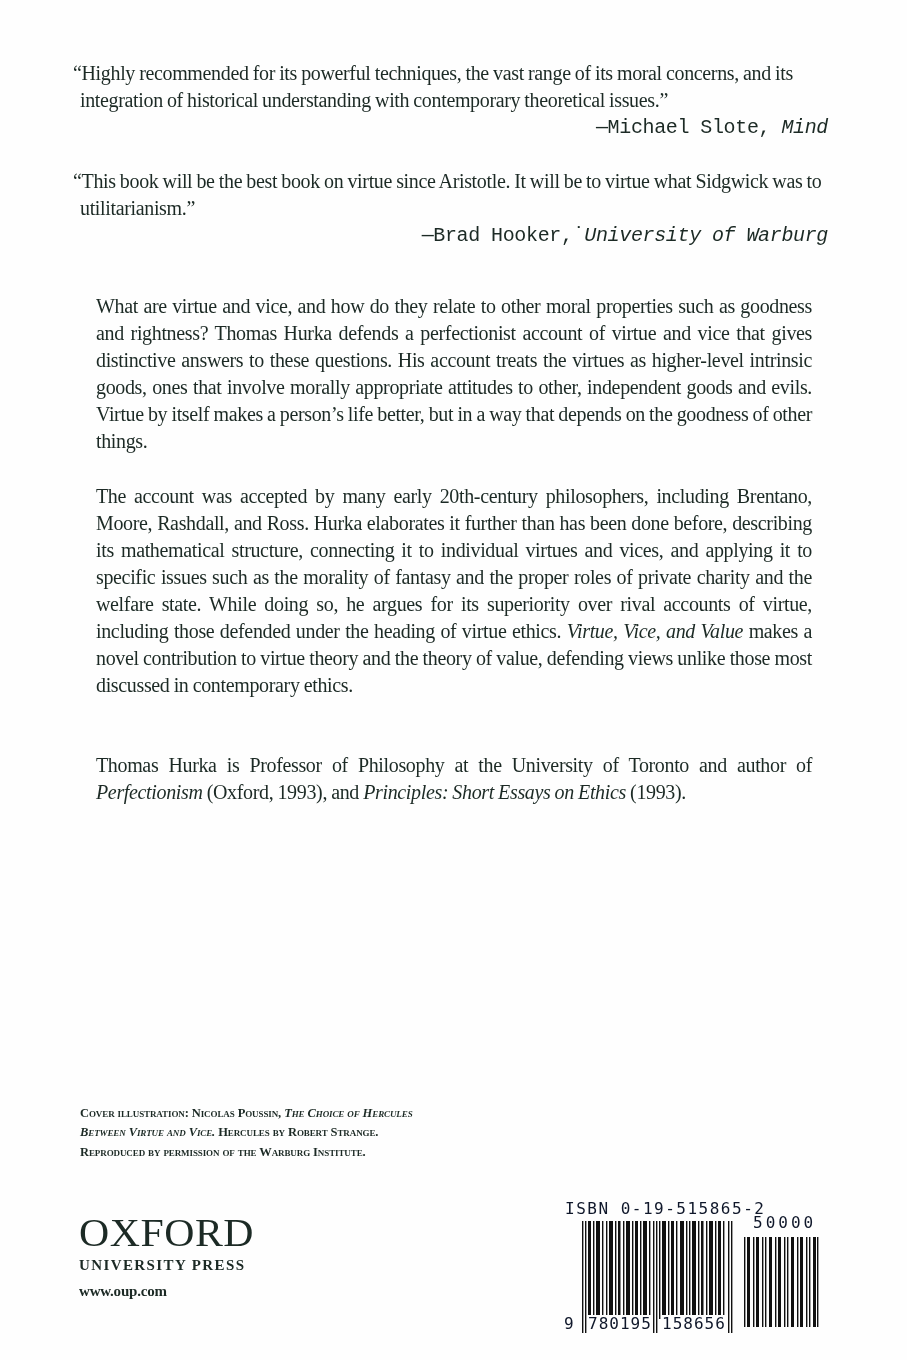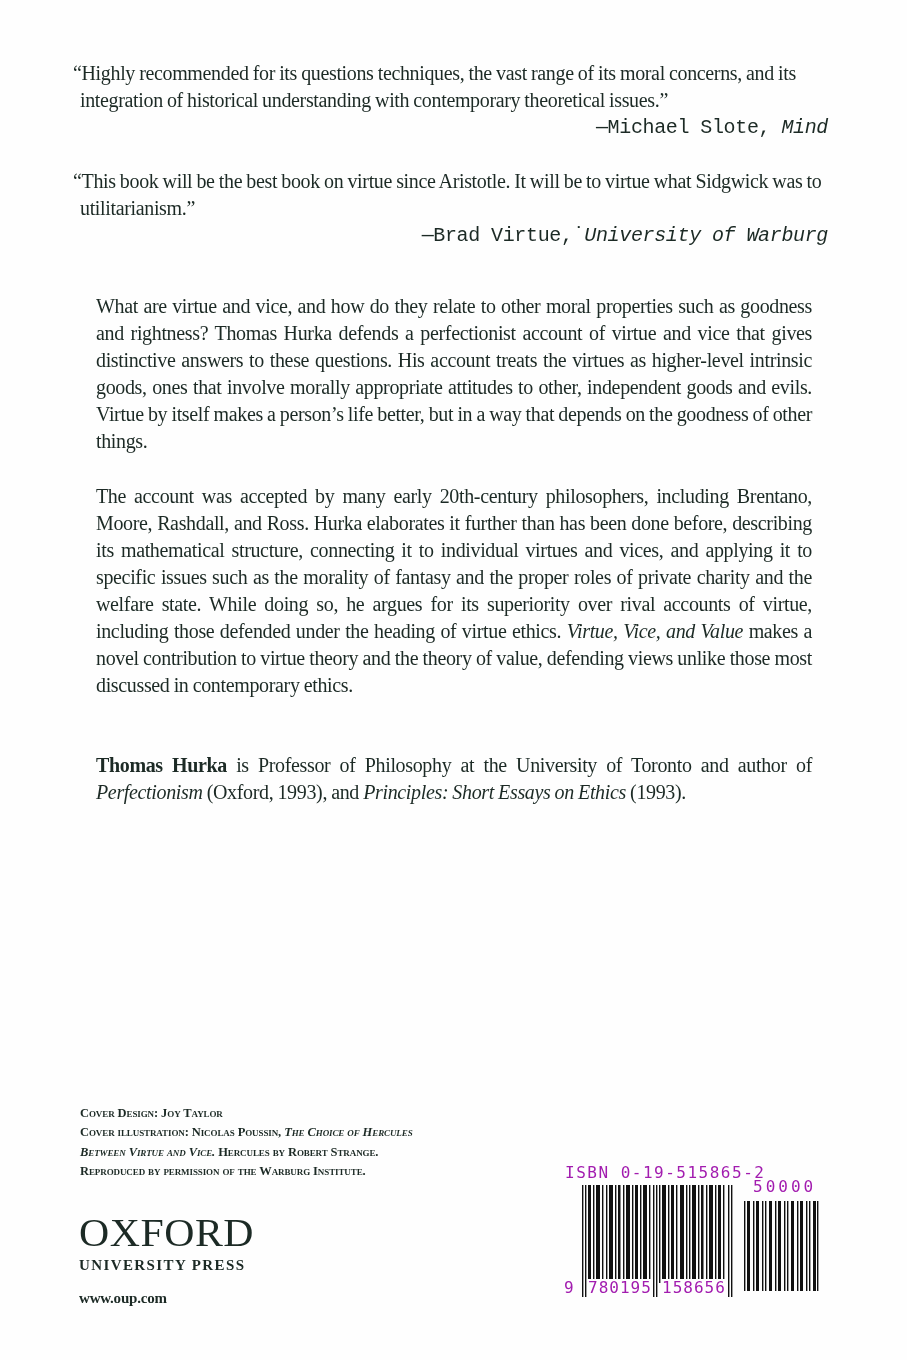--- a/index.html
+++ b/index.html
@@ -50,21 +50,21 @@
       text-align: right;
       margin: 0;
       font-family: Liberation Mono, monospace;
     }
     .para {
       margin: 16px;
       text-align: justify;
       text-align-last: left;
     }
     em { font-style: italic; }
-    b { font-weight: bold; }
+    b { font-weight: normal; }
     .credits {
       position: absolute;
       left: 80px;
       top: 1104px;
       width: 420px;
       font-size: 12.5px;
       line-height: 19.3px;
       font-weight: bold;
       font-variant: small-caps;
       letter-spacing: -0.1px;
@@ -87,31 +87,31 @@
       font-size: 15px;
       line-height: 20px;
       font-weight: bold;
       letter-spacing: 1.4px;
       margin-top: 1px;
     }
     .oup-url {
       font-size: 15px;
       line-height: 22px;
       font-weight: bold;
-      margin-top: 12px;
+      margin-top: 5px;
       letter-spacing: -0.2px;
     }
     .barcode-wrap {
       position: absolute;
       left: 562px;
-      top: 1164px;
+      top: 1200px;
       width: 265px;
       height: 142px;
       font-family: "DejaVu Sans Mono", "Liberation Mono", monospace;
-      color: #a21caf;
+      color: #0f172a;
     }
     .isbn-label {
       position: absolute;
       left: 3px;
       top: 0px;
       font-size: 16px;
       letter-spacing: 1.5px;
       line-height: 18px;
     }
     .addon-label {
@@ -145,43 +145,42 @@
       line-height: 18px;
       letter-spacing: 1px;
     }
   </style>
 </head>
 <body>
 
 <div class="page">
 
   <div class="blurb" style="top:60px;">
-    <p class="q">“Highly recommended for its questions techniques, the vast range of its moral concerns, and its integration of historical understanding with contemporary theoretical issues.”</p>
+    <p class="q">“Highly recommended for its powerful techniques, the vast range of its moral concerns, and its integration of historical understanding with contemporary theoretical issues.”</p>
     <p class="attr"><span>—Michael Slote, </span><em>Mind</em></p>
   </div>
 
   <div class="blurb" style="top:168px;">
     <p class="q">“This book will be the best book on virtue since Aristotle. It will be to virtue what Sidgwick was to utilitarianism.”</p>
-    <p class="attr"><span>—Brad Virtue,˙</span><em>University of Warburg</em></p>
+    <p class="attr"><span>—Brad Hooker,˙</span><em>University of Warburg</em></p>
   </div>
 
   <div class="col serif-text" style="top:277px;">
     <p class="para">What are virtue and vice, and how do they relate to other moral properties such as goodness and rightness? Thomas Hurka defends a perfectionist account of virtue and vice that gives distinctive answers to these questions. His account treats the virtues as higher-level intrin­sic goods, ones that involve morally appropriate attitudes to other, independent goods and evils. Virtue by itself makes a person’s life better, but in a way that depends on the goodness of other things.</p>
   </div>
 
   <div class="col serif-text" style="top:467px;">
     <p class="para"><span>The account was accepted by many early 20th-century philosophers, including Brentano, Moore, Rashdall, and Ross. Hurka elaborates it further than has been done before, describ­ing its mathematical structure, connecting it to individual virtues and vices, and applying it to specific issues such as the morality of fantasy and the proper roles of private charity and the welfare state. While doing so, he argues for its superiority over rival accounts of virtue, including those defended under the heading of virtue ethics. </span><em>Virtue, Vice, and Value</em><span> makes a novel contribution to virtue theory and the theory of value, defending views unlike those most discussed in contemporary ethics.</span></p>
   </div>
 
   <div class="col serif-text" style="top:736px;">
     <p class="para"><b>Thomas Hurka</b><span> is Professor of Philosophy at the University of Toronto and author of </span><em>Perfectionism</em><span> (Oxford, 1993), and </span><em>Principles: Short Essays on Ethics</em><span> (1993).</span></p>
   </div>
 
   <div class="credits">
-    <p>Cover Design: Joy Taylor</p>
     <p><span>Cover illustration: Nicolas Poussin, </span><em>The Choice of Hercules</em></p>
     <p><em>Between Virtue and Vice.</em><span> Hercules by Robert Strange.</span></p>
     <p>Reproduced by permission of the Warburg Institute.</p>
   </div>
 
   <div class="oup-logo">
     <div class="oup-oxford">OXFORD</div>
     <div class="oup-press">UNIVERSITY PRESS</div>
     <div class="oup-url">www.oup.com</div>
   </div>

